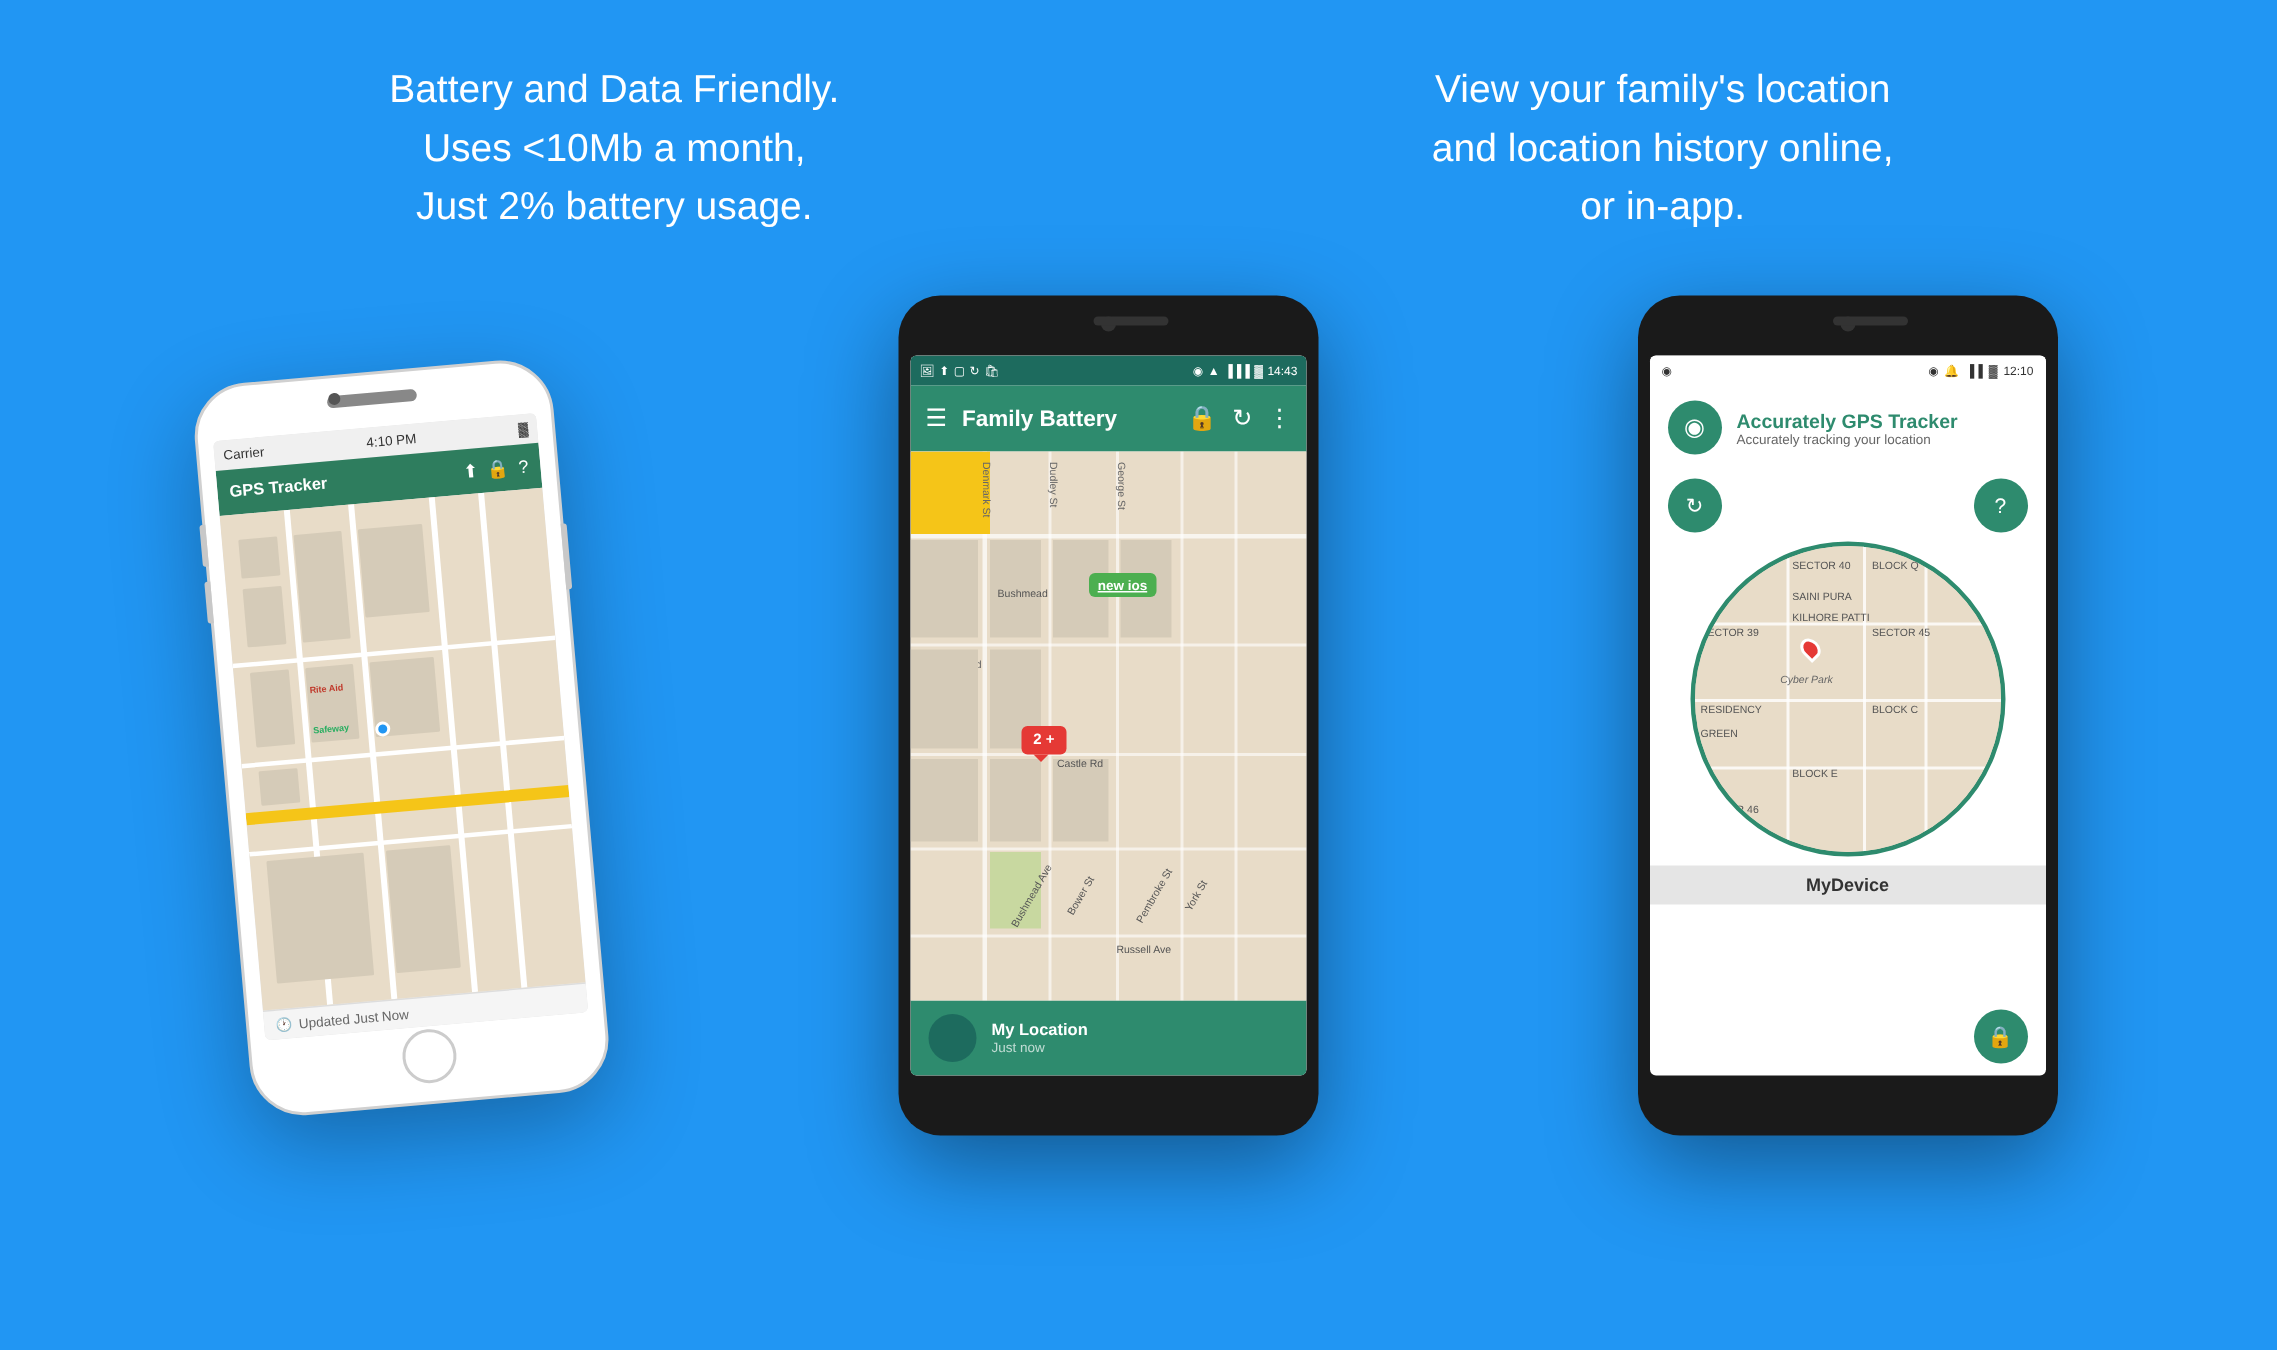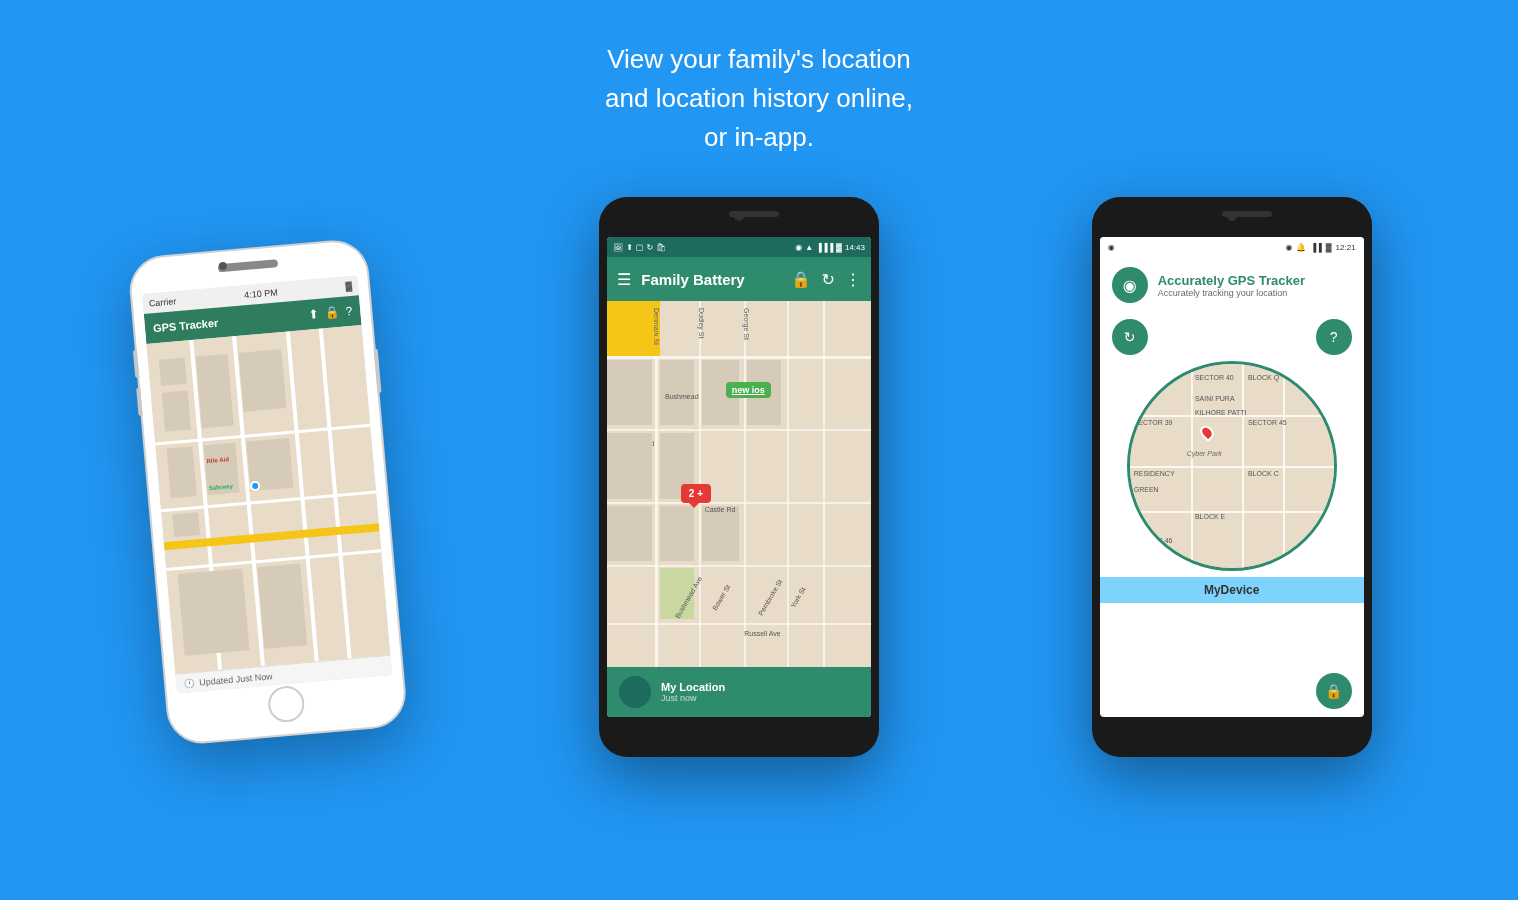--- a/index.html
+++ b/index.html
@@ -412,21 +412,21 @@
       margin: 6px 12px;
       border-radius: 50%;
       width: 210px;
       height: 210px;
       overflow: hidden;
       border: 3px solid #2e8b6e;
       position: relative;
       background: #e8dcc8;
     }
     .phone3-bottom {
-      background: #7dd3fc;
+      background: #e5e5e5;
       padding: 6px 12px;
       text-align: center;
     }
     .phone3-device-name {
       color: #333;
       font-size: 12px;
       font-weight: 600;
     }
     .phone3-lock-btn {
       position: absolute;
@@ -440,20 +440,25 @@
       align-items: center;
       justify-content: center;
       color: white;
       font-size: 14px;
     }
   </style>
 </head>
 <body>
 
 <div class="header-row">
+  <div class="header-col">
+    <span style="white-space: pre-line;">Battery and Data Friendly.
+Uses &lt;10Mb a month,
+Just 2% battery usage.</span>
+  </div>
   <div class="header-col">
     <span style="white-space: pre-line;">View your family's location
 and location history online,
 or in-app.</span>
   </div>
 </div>
 
 <div class="phones-row">
 
   <div class="phone-iphone">
@@ -604,21 +609,21 @@
     <div class="android-speaker"></div>
     <div class="phone3-screen">
 
       <div class="phone3-statusbar">
         <span>◉</span>
         <div style="display:flex;gap:4px;align-items:center;">
           <span>◉</span>
           <span>🔔</span>
           <span>▐▐</span>
           <span>▓</span>
-          <span>12:21</span>
+          <span>12:10</span>
         </div>
       </div>
 
       <div class="phone3-header">
         <div class="phone3-header-icon">
           <span>◉</span>
         </div>
         <div>
           <div class="phone3-header-text-title">Accurately GPS Tracker</div>
           <div class="phone3-header-text-sub">Accurately tracking your location</div>

